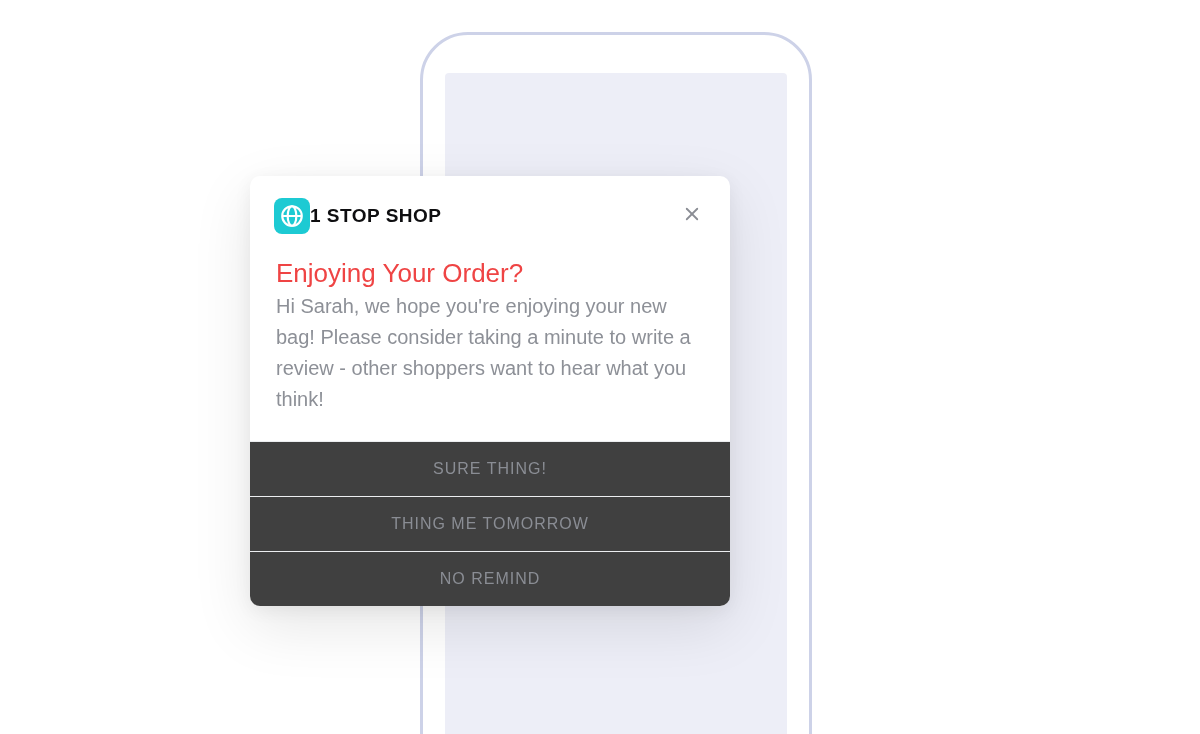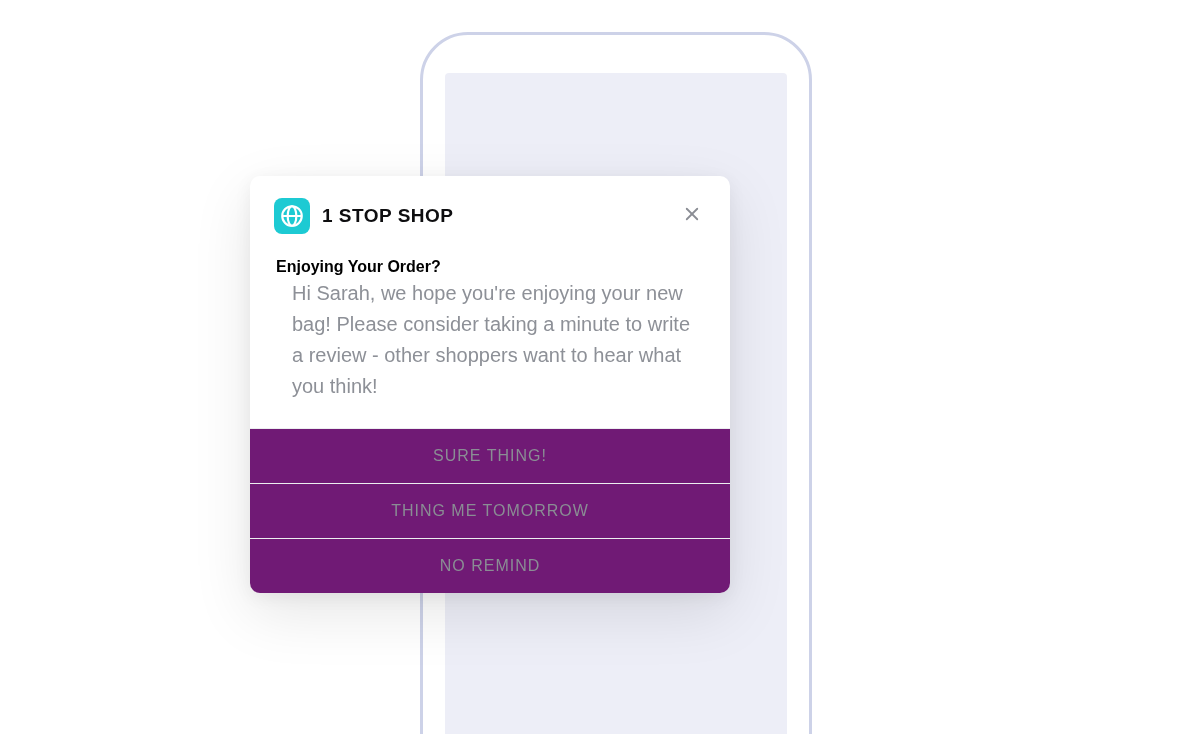--- a/index.html
+++ b/index.html
@@ -46,21 +46,20 @@
     }
     .dialog-header {
       display: flex;
       align-items: center;
       justify-content: space-between;
       padding: 22px 24px 10px 24px;
     }
     .brand {
       display: flex;
       align-items: center;
-      gap: 12px;
     }
     .brand-icon {
       width: 36px;
       height: 36px;
       background: #1dcad3;
       border-radius: 8px;
       display: flex;
       align-items: center;
       justify-content: center;
     }
@@ -77,39 +76,38 @@
       align-items: center;
       justify-content: center;
       cursor: pointer;
       color: #8a8d94;
       margin-top: -4px;
     }
     .dialog-body {
       padding: 14px 26px 26px 26px;
     }
     .dialog-title {
-      font-size: 16px;
-      font-weight: 700;
-      color: #000000;
+      font-size: 26px;
+      font-weight: 400;
+      color: #ef4444;
       margin-bottom: 2px;
     }
     .dialog-message {
       font-size: 20px;
       line-height: 1.55;
       color: #8d9097;
       font-weight: 400;
-      margin-left: 16px;
     }
     .dialog-actions {
       display: flex;
       flex-direction: column;
     }
     .dialog-action {
       border: none;
-      background: #701a75;
+      background: #404040;
       border-top: 1px solid #eceef0;
       padding: 18px 0;
       font-size: 16px;
       letter-spacing: 1px;
       font-weight: 500;
       color: #8a8d94;
       cursor: pointer;
       text-align: center;
       font-family: inherit;
     }

